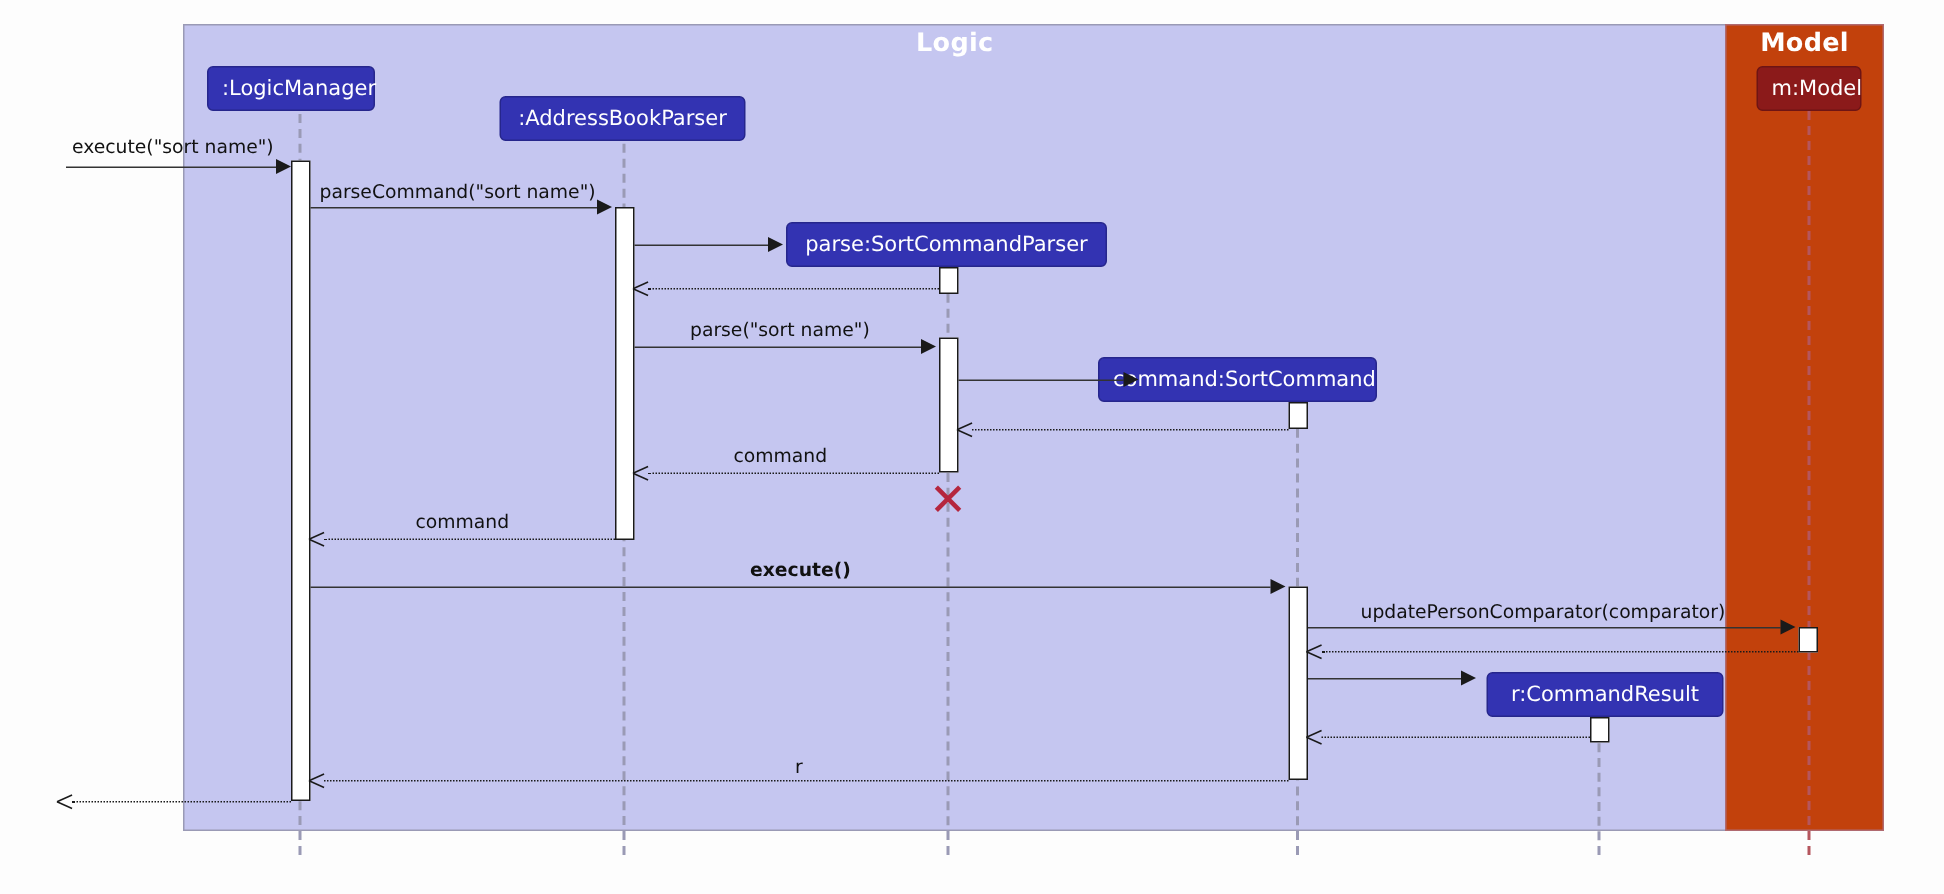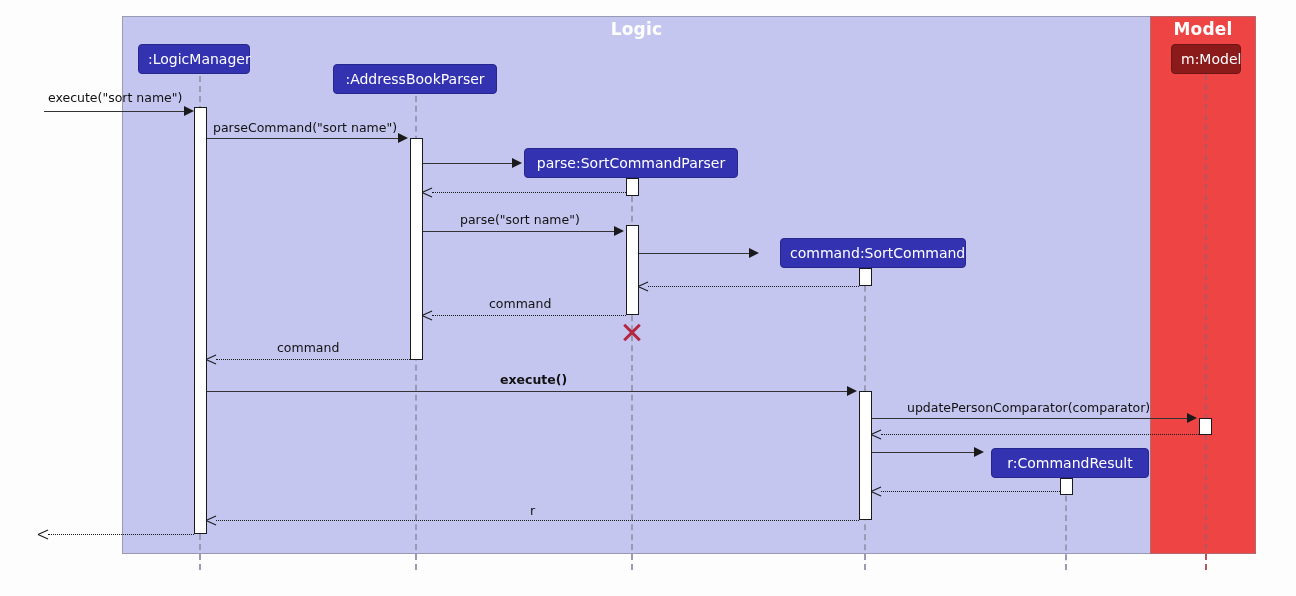--- a/index.html
+++ b/index.html
@@ -21,21 +21,21 @@
     position: absolute;
     box-sizing: border-box;
     border: 1px solid #9a9ab5;
   }
   .pkg-logic {
     left: 122px; top: 16px; width: 1029px; height: 538px;
     background: #c5c6f0;
   }
   .pkg-model {
     left: 1150px; top: 16px; width: 106px; height: 538px;
-    background: #ef4444;
+    background: #c2410c;
     border-color: #b06a70;
   }
   .pkg-title {
     position: absolute;
     top: 2px; left: 0; right: 0;
     text-align: center;
     font-size: 17px;
     font-weight: bold;
     color: #ffffff;
     letter-spacing: .2px;
@@ -158,21 +158,21 @@
   </div>
 
   <div class="participant" style="left:333px; top:44px; width:164px;margin-top:20px;">
     <span>:AddressBookParser</span>
   </div>
 
   <div class="participant" style="left:524px; top:148px; width:214px;">
     <span>parse:SortCommandParser</span>
   </div>
 
-  <div class="participant" style="left:780px; top:238px; width:186px;">
+  <div class="participant" style="left:732px; top:238px; width:186px;">
     <span>command:SortCommand</span>
   </div>
 
   <div class="participant" style="left:991px; top:448px; width:158px;">
     <span>r:CommandResult</span>
   </div>
 
   <div class="participant model" style="left:1171px; top:44px; width:70px;">
     <span>m:Model</span>
   </div>

